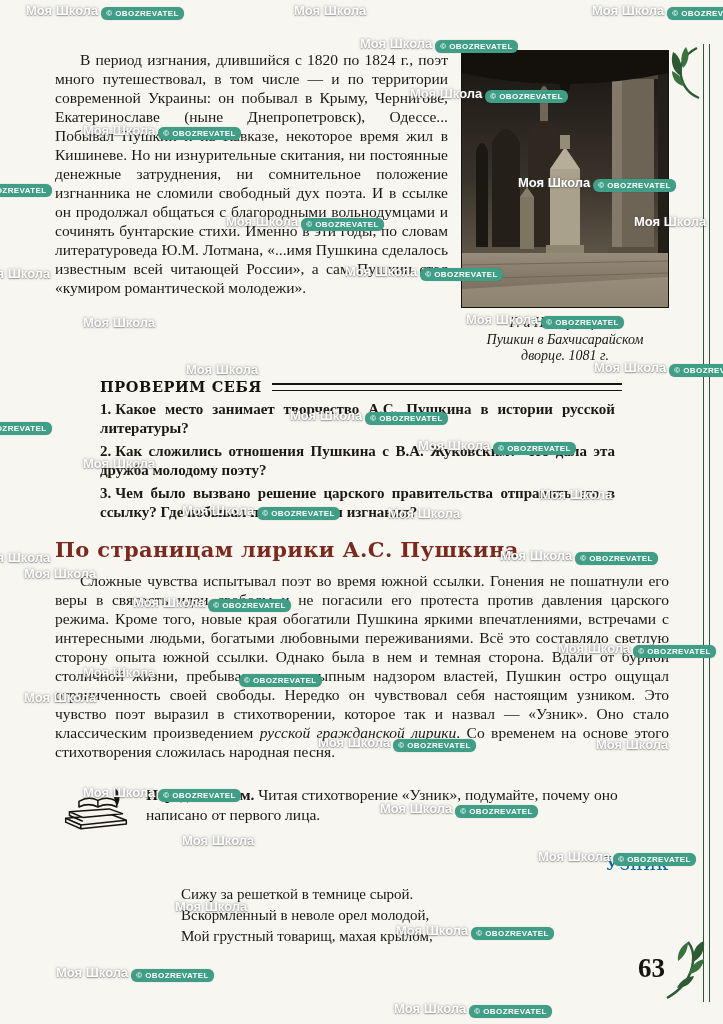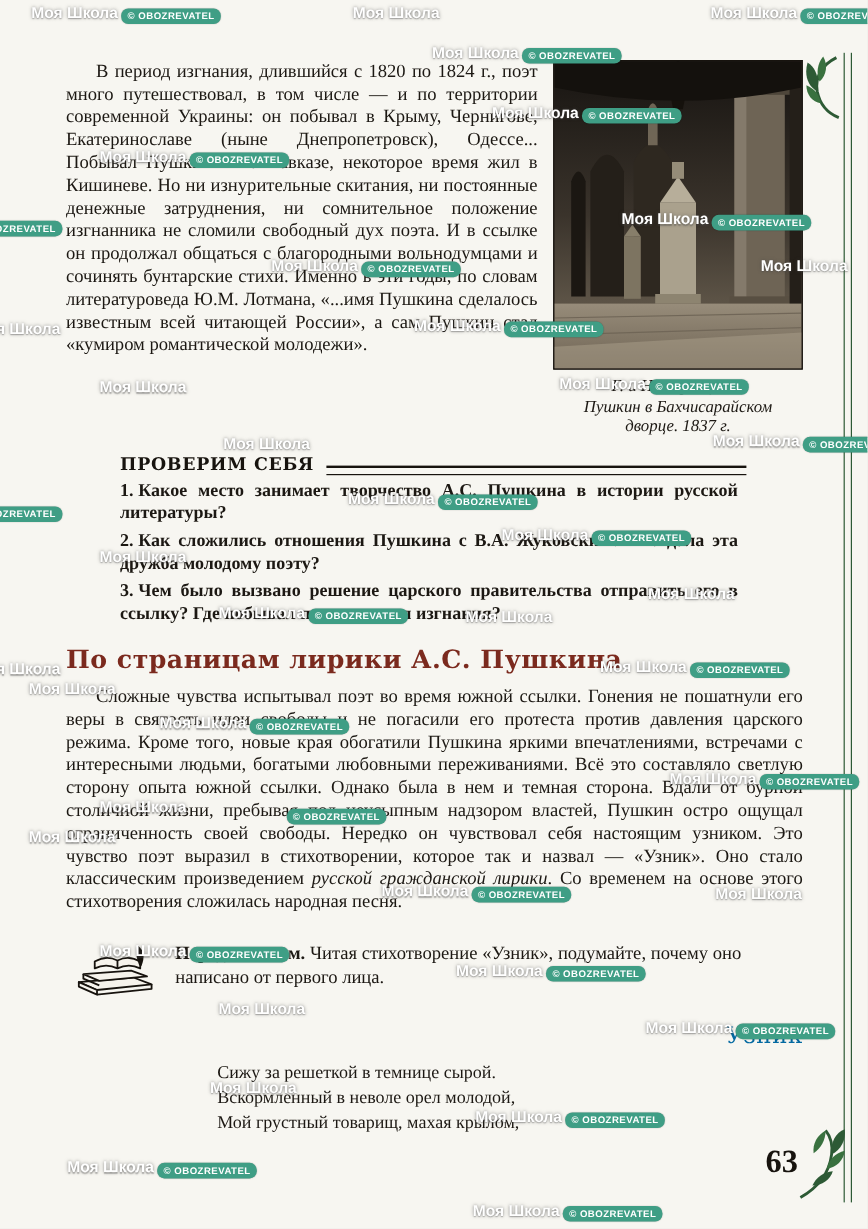--- a/index.html
+++ b/index.html
@@ -40,21 +40,21 @@
   .intro-text { width: 393px; }
 
   .figure { width: 208px; margin: 0; }
   .painting-frame { border: 1px solid #17130e; background: #2a2520; }
   .painting-frame svg { display: block; width: 206px; height: 256px; }
   .caption { display: block; margin-top: 7px; font-style: italic; font-size: 14px; line-height: 16.5px; text-align: center; }
   .caption span { display: block; }
 
   
   .check-section { margin-top: 13px; margin-left: 45px; width: 522px; }
-  .check-header { display: flex; align-items: flex-end; height: 18px; }
+  .check-header { display: flex; align-items: center; height: 18px; }
   .check-title {
     font-family: "DejaVu Serif", serif;
     font-weight: bold; font-size: 14.5px; letter-spacing: 0.6px;
     white-space: nowrap; color: #17130e;
   }
   .check-rule { flex: 1; margin-left: 10px; height: 5px;
     border-top: 2.5px solid #17130e; border-bottom: 1.2px solid #17130e; }
   .question {
     margin: 4px 7px 0 0;
     font-size: 15px; line-height: 19px;
@@ -172,21 +172,21 @@
             <rect x="0" y="202" width="206" height="54" fill="url(#pg-floor)"></rect>
             <polygon points="0,256 206,256 206,226 0,238" fill="#a89d89" opacity="0.55"></polygon>
             <line x1="0" y1="214" x2="206" y2="210" stroke="#5c5346" stroke-width="1" opacity="0.6"></line>
             <line x1="0" y1="228" x2="206" y2="222" stroke="#5c5346" stroke-width="1" opacity="0.5"></line>
             <path d="M0 0 H206 V22 Q103 44 0 22 Z" fill="#14110d"></path>
           </svg>
         </div>
         <figcaption class="caption">
           <span>Г. и Н. Чернецовы.</span>
           <span>Пушкин в Бахчисарайском</span>
-          <span>дворце. 1837 г.</span>
+          <span>дворце. 1081 г.</span>
         </figcaption>
       </figure>
     </div>
 
     <div class="check-section">
       <div class="check-header">
         <span class="check-title">ПРОВЕРИМ СЕБЯ</span>
         <span class="check-rule"></span>
       </div>
       <p class="question">

